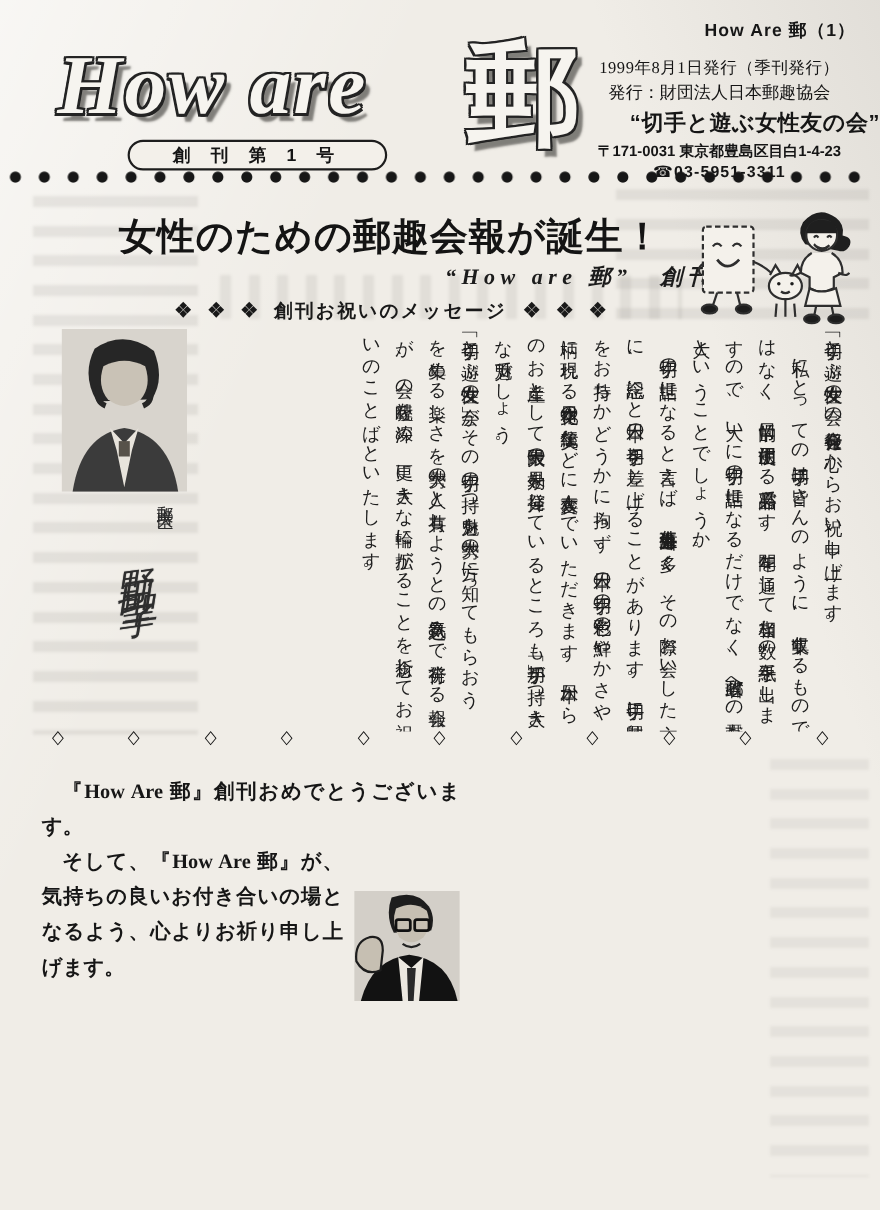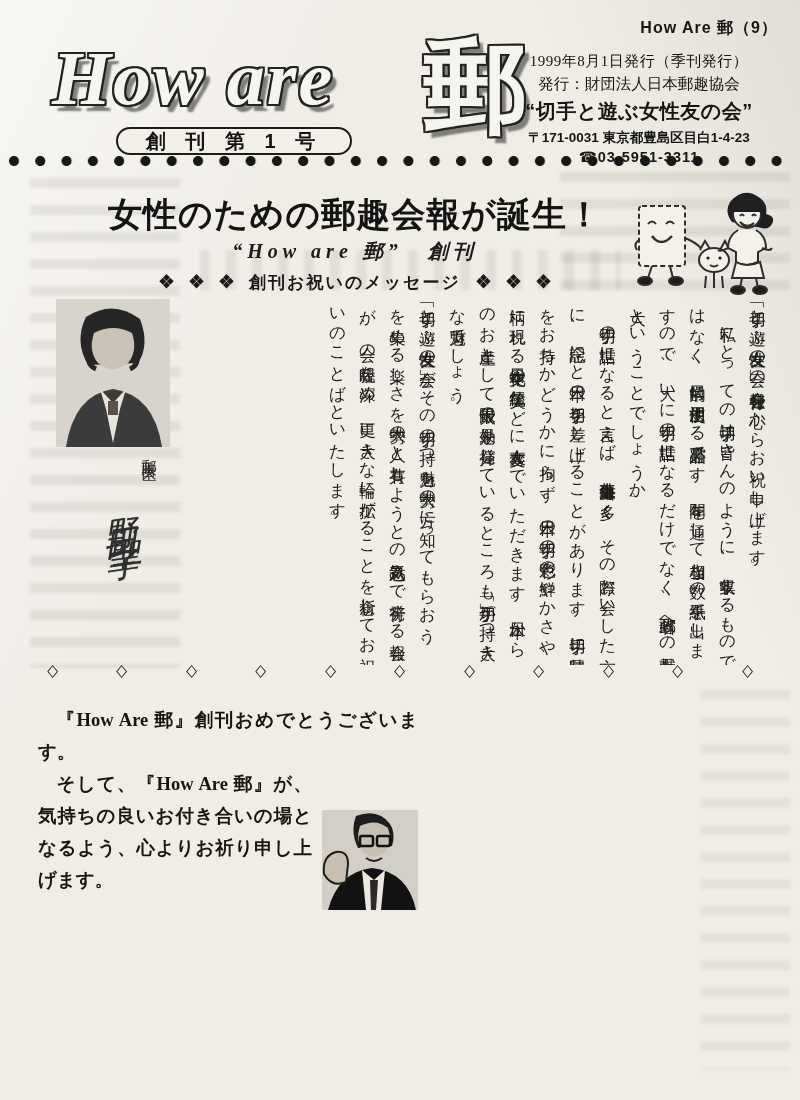--- a/index.html
+++ b/index.html
@@ -32,39 +32,39 @@
       -2px 0 0 #232323,2px 0 0 #232323,0 -2px 0 #232323,0 2px 0 #232323,
       6px 7px 2px rgba(90,88,84,.75);
   }
   #logo-latin{position:absolute;left:52px;top:40px;font-size:76px;letter-spacing:2px;line-height:1;}
   #logo-kanji{position:absolute;left:424px;top:36px;font-size:102px;line-height:1;font-style:normal;}
   #issue-pill{
     position:absolute;left:116px;top:127px;width:236px;height:28px;
     border:2.5px solid #1d1d1d;border-radius:15px;background:#f3f0ea;
     display:flex;align-items:center;justify-content:center;
     font-family:"Liberation Sans","DejaVu Sans",sans-serif;
-    font-weight:bold;font-size:20px;letter-spacing:7px;color:#141414;text-align:right;
-  }
-  #pub-block{position:absolute;top:52px;right:15px;width:292px;text-align:center;color:#151515;}
+    font-weight:bold;font-size:16px;letter-spacing:7px;color:#141414;text-align:right;
+  }
+  #pub-block{position:absolute;top:52px;right:0;width:292px;text-align:center;color:#151515;}
   #pub-date{font-size:15px;letter-spacing:.5px;}
   #pub-publisher{font-size:15.5px;font-weight:normal;margin-top:3px;}
-  #pub-society{font-family:"Liberation Sans","DejaVu Sans",sans-serif;font-size:20px;font-weight:bold;margin-top:3px;letter-spacing:.5px;}
+  #pub-society{font-family:"Liberation Sans","DejaVu Sans",sans-serif;font-size:20px;font-weight:bold;margin-top:3px;letter-spacing:.5px;text-align:right;}
   #pub-address{font-family:"Liberation Sans","DejaVu Sans",sans-serif;font-size:13.5px;font-weight:bold;margin-top:4px;}
   #pub-phone{font-family:"Liberation Sans","DejaVu Sans",sans-serif;font-size:14.5px;font-weight:bold;margin-top:2px;letter-spacing:1px;}
 
   #dots-rule{
     position:absolute;top:153px;left:6px;right:6px;height:16px;
     background:radial-gradient(circle 4.8px at 8px 8px,#171717 4.6px,rgba(0,0,0,0) 5.4px);
     background-size:26.3px 16px;background-repeat:repeat-x;
   }
 
   
   #headline{position:absolute;top:192px;left:60px;width:590px;text-align:center;
     font-size:34px;font-weight:bold;letter-spacing:1px;color:#141414;font-family:Liberation Serif, serif;}
-  #subtitle{position:absolute;top:238px;left:60px;width:590px;text-align:center;
+  #subtitle{position:absolute;top:238px;left:60px;width:590px;text-align:right;
     font-size:20px;font-weight:bold;font-style:italic;letter-spacing:5px;color:#1c1c1c;}
   #section-row{position:absolute;top:271px;left:60px;width:590px;display:flex;
     justify-content:center;align-items:center;gap:15px;
     font-size:17px;font-weight:bold;color:#191919;}
   #section-row .flower{font-size:15px;letter-spacing:0;}
   #section-title{letter-spacing:2px;font-family:"Liberation Sans","DejaVu Sans",sans-serif;}
 
   #illustration{position:absolute;top:180px;right:16px;width:150px;height:115px;}
 
   
@@ -99,21 +99,21 @@
 </head>
 <body>
 
 <div id="page" data-name="newsletter-page">
 
   <div class="bleed h" style="left:30px;top:178px;width:150px;height:490px;" data-name="bleed-through-left"></div>
   <div class="bleed h" style="left:560px;top:172px;width:230px;height:130px;" data-name="bleed-through-right-top"></div>
   <div class="bleed v" style="left:200px;top:250px;width:420px;height:40px;" data-name="bleed-through-center"></div>
   <div class="bleed h" style="left:700px;top:690px;width:90px;height:380px;opacity:.35;" data-name="bleed-through-bottom-right"></div>
 
-  <div id="corner-label" data-name="page-number-label">How Are 郵（9）</div>
+  <div id="corner-label" data-name="page-number-label">How Are 郵（1）</div>
 
   <div id="logo-latin" class="outline-text" data-name="masthead-logo-latin">How are</div>
   <div id="logo-kanji" class="outline-text" data-name="masthead-logo-kanji">郵</div>
   <div id="issue-pill" data-name="issue-number-badge">創 刊 第 1 号</div>
 
   <div id="pub-block" data-name="publication-info">
     <div id="pub-date" data-name="publication-date">1999年8月1日発行（季刊発行）</div>
     <div id="pub-publisher" data-name="publisher-line">発行：財団法人日本郵趣協会</div>
     <div id="pub-society" data-name="society-name">“切手と遊ぶ女性友の会”</div>
     <div id="pub-address" data-name="postal-address">〒171-0031 東京都豊島区目白1-4-23</div>

